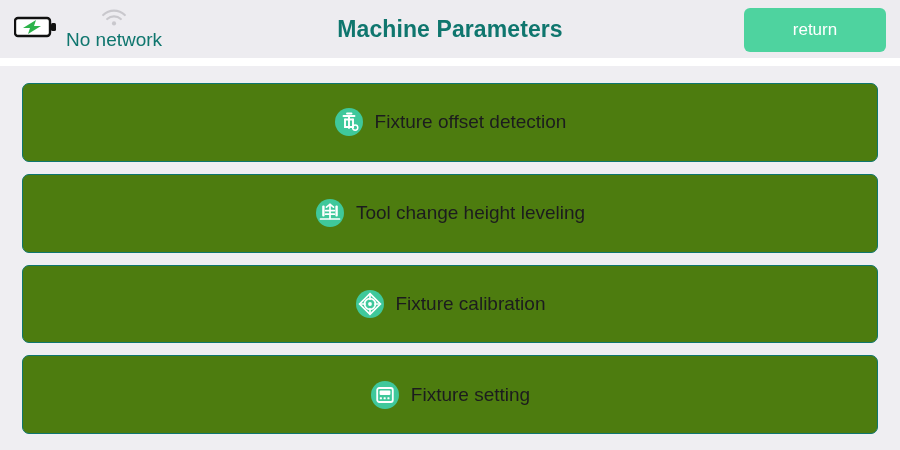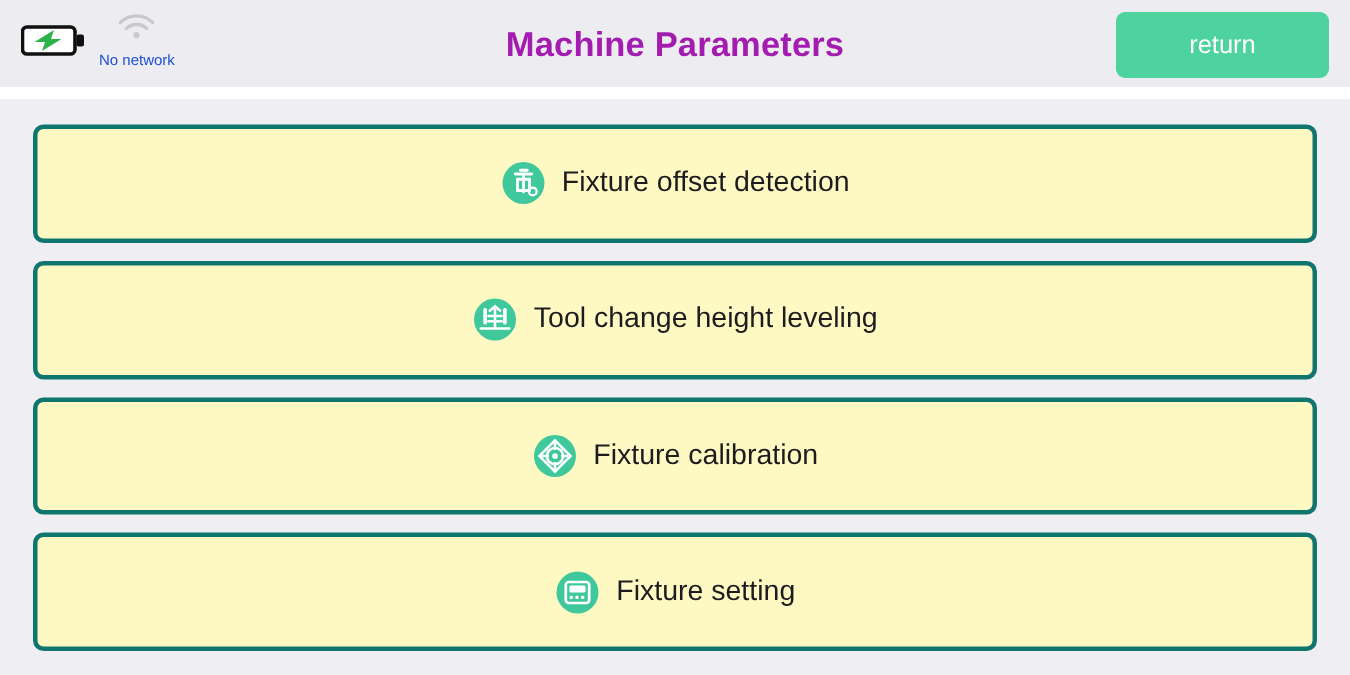--- a/index.html
+++ b/index.html
@@ -47,37 +47,37 @@
     display: flex;
     flex-direction: column;
     align-items: center;
     margin-left: 2px;
   }
   .wifi-icon {
     display: block;
     margin-bottom: 1px;
   }
   .net-label {
-    font-size: 10px;
-    color: #1d4ed8;
+    font-size: 19px;
+    color: #0f766e;
     line-height: 15px;
     white-space: nowrap;
   }
 
   .page-title {
     position: absolute;
     left: 0;
     top: 0;
     width: 900px;
     height: 58px;
     line-height: 58px;
     text-align: center;
     font-size: 23px;
     font-weight: bold;
-    color: #a21caf;
+    color: #0f766e;
     letter-spacing: 0.1px;
     pointer-events: none;
   }
 
   .return-button {
     position: absolute;
     right: 14px;
     top: 8px;
     width: 142px;
     height: 44px;
@@ -111,22 +111,22 @@
     width: 900px;
     height: 384px;
     box-sizing: border-box;
     padding: 17px 22px 16px 22px;
     display: flex;
     flex-direction: column;
     gap: 12px;
   }
   .menu-row {
     flex: 1 1 0;
-    background: #fef9c3;
-    border: 3px solid #0f766e;
+    background: #4d7c0f;
+    border: 1px solid #0f766e;
     border-radius: 7px;
     display: flex;
     align-items: center;
     justify-content: center;
     gap: 11px;
     cursor: pointer;
     box-sizing: border-box;
     min-height: 0;
   }
   .row-icon {

